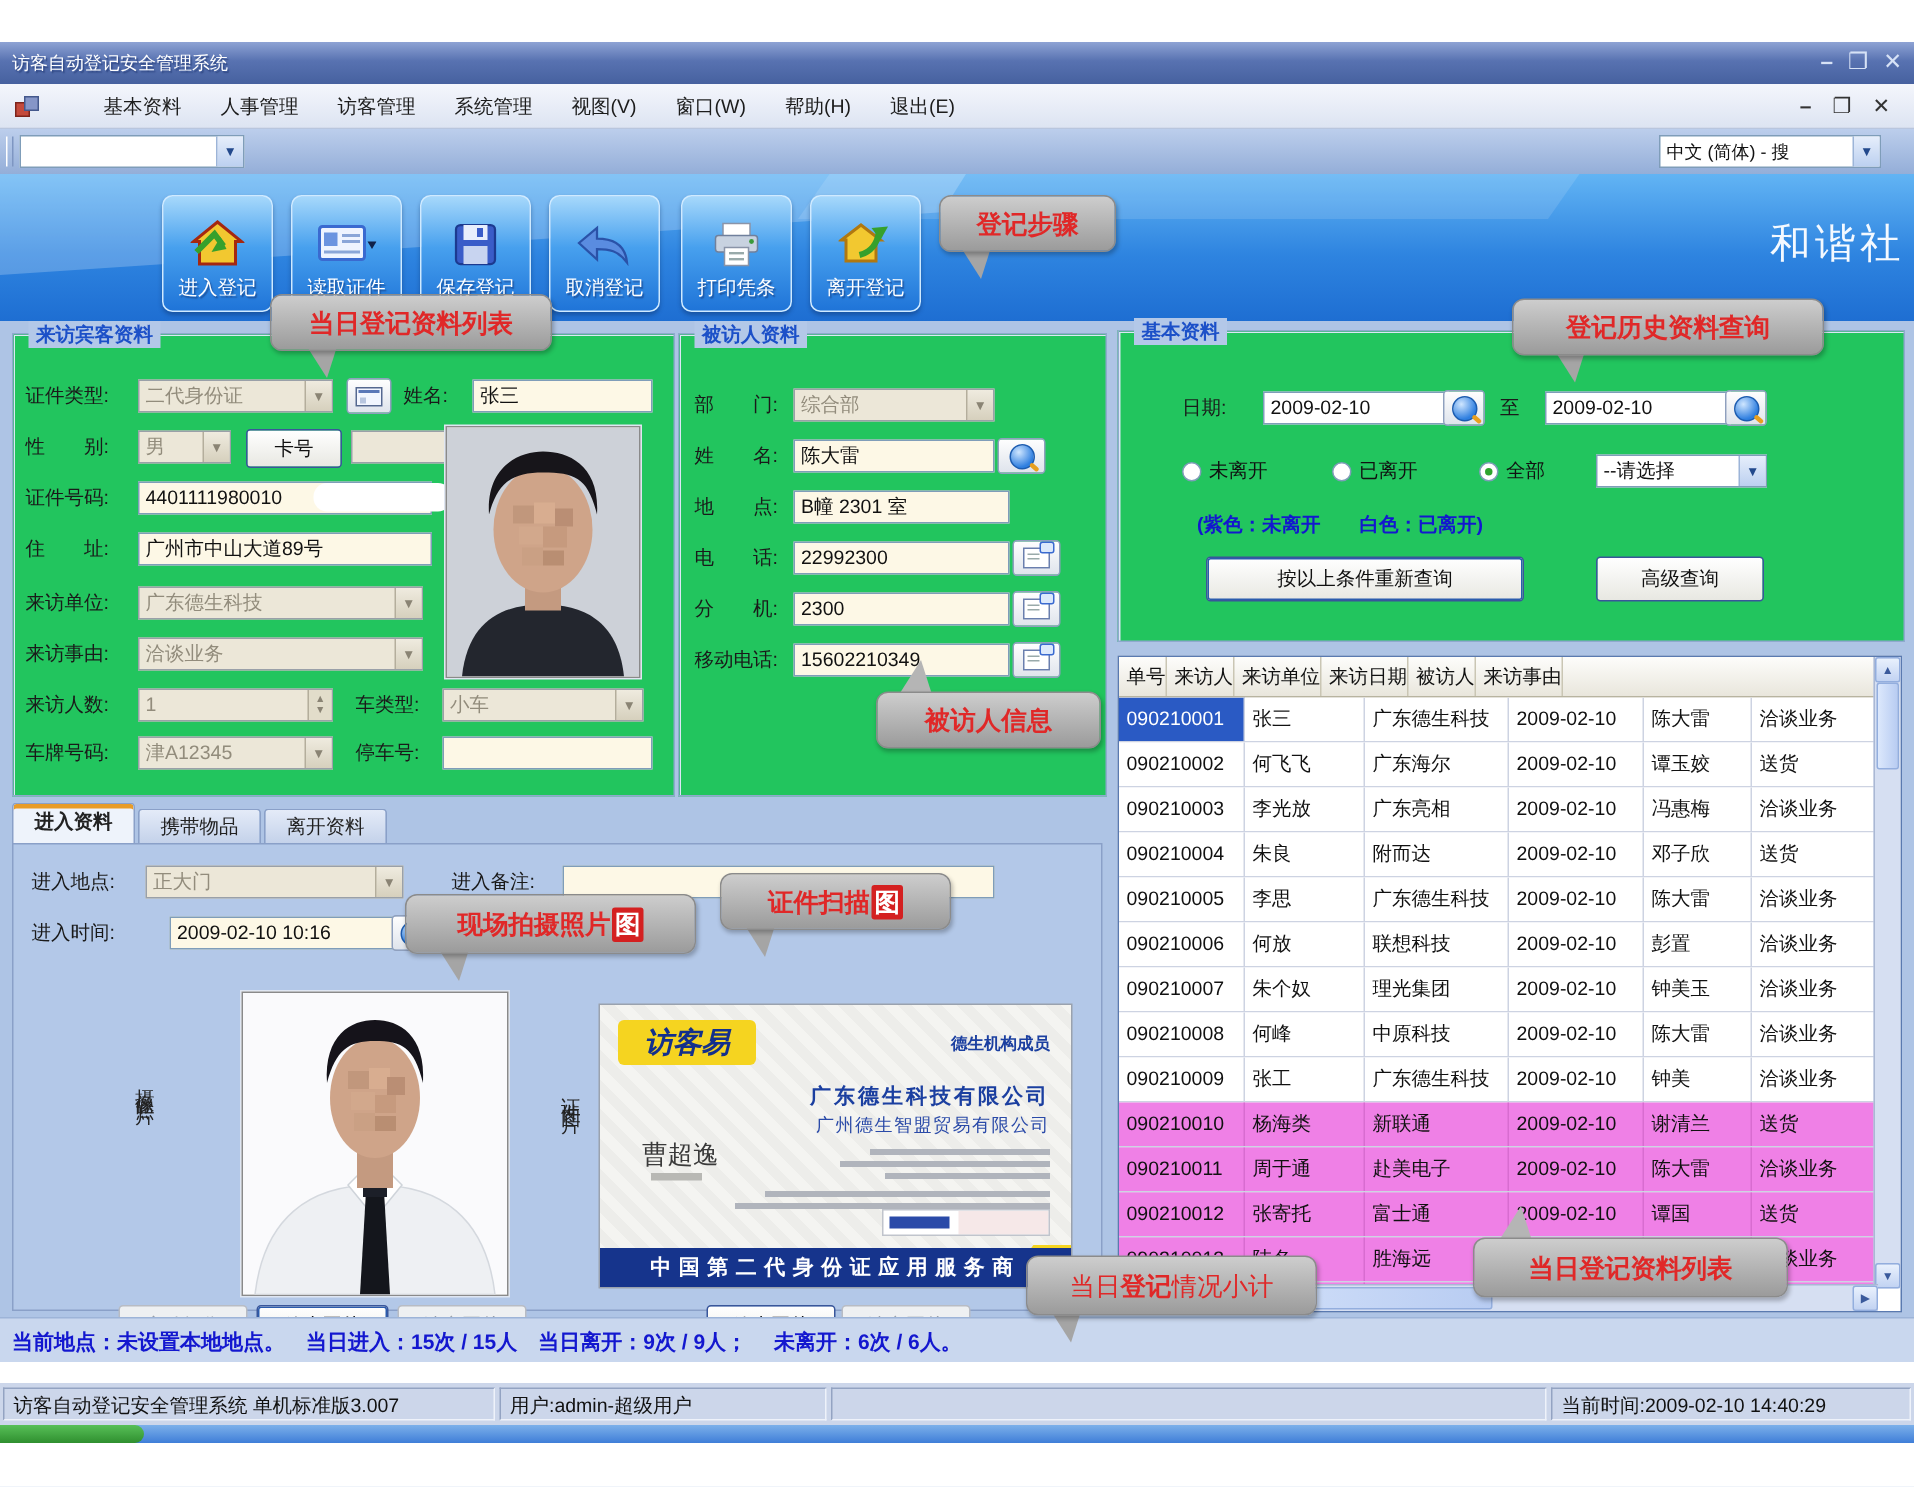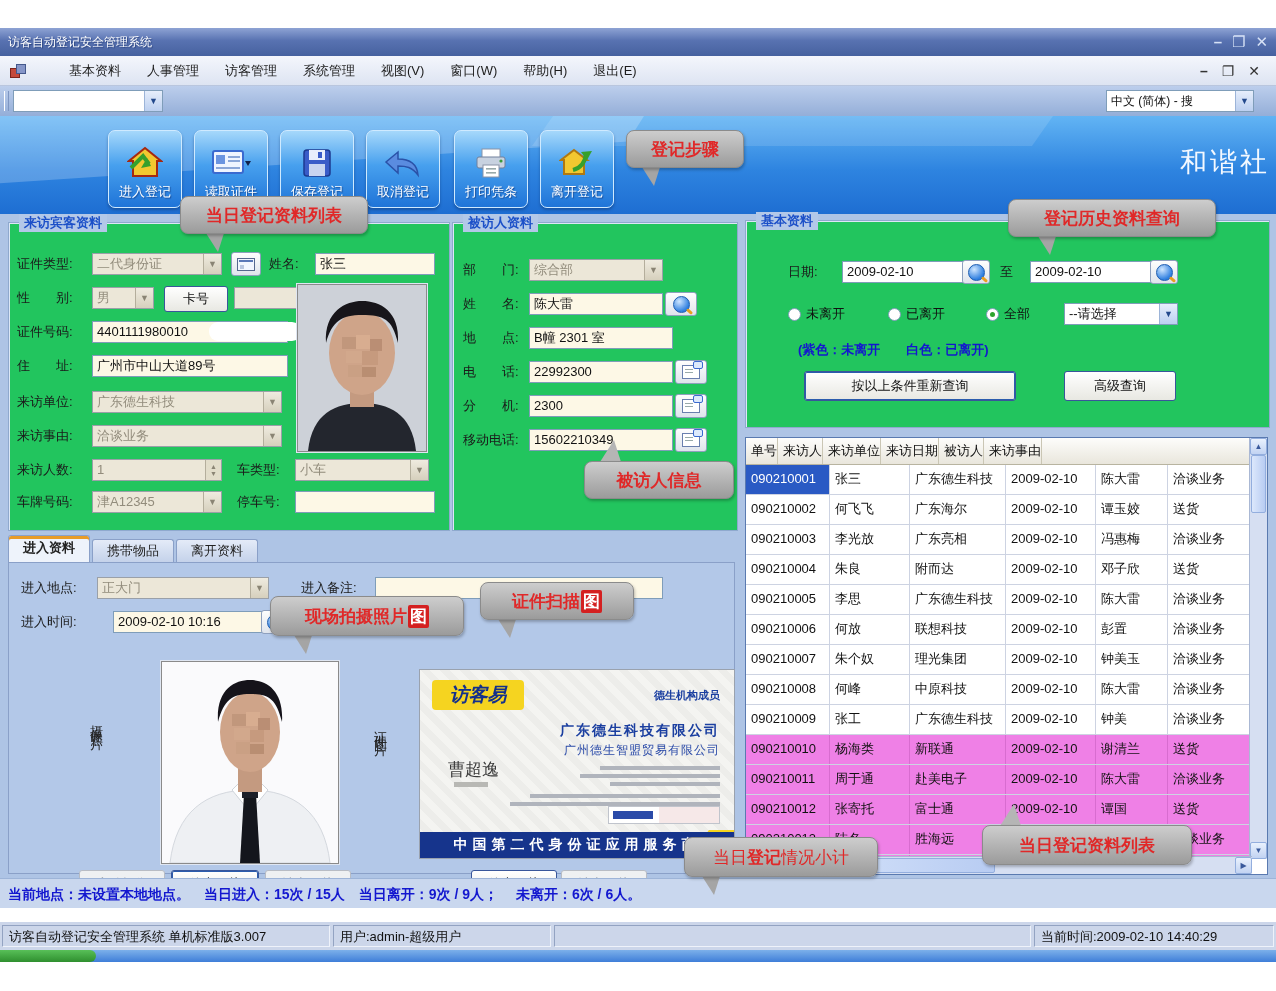--- a/index.html
+++ b/index.html
@@ -119,21 +119,21 @@
   .tab{height:22px;line-height:22px;padding:0 14px;background:linear-gradient(180deg,#e4ebf8,#c4d2ea);
     border:1px solid #8aa0c8;border-bottom:none;border-radius:3px 3px 0 0;color:#222;}
   .tab.active{height:26px;line-height:24px;background:#eef3fb;box-shadow:inset 0 3px 0 #e89c28;font-weight:bold;}
   .tabbody{position:absolute;left:0;top:26px;right:0;bottom:0;border:1px solid #8aa0c8;background:#b3c8e8;}
   .vcap{position:absolute;writing-mode:vertical-rl;letter-spacing:4px;color:#222;font-size:13px;}
   .photo-frame{position:absolute;background:#fff;border:1px solid #8a8a8a;box-shadow:0 0 0 1px #dfe6f2;}
 
   
   .bcard{position:absolute;background:
       repeating-linear-gradient(45deg,#f4f4f1 0 7px,#ededea 7px 14px);
-    border:1px solid #9aa2ae;overflow:hidden;margin-left:20px;}
+    border:1px solid #9aa2ae;overflow:hidden;}
   .bcard .logo{position:absolute;left:12px;top:10px;width:92px;height:30px;background:#f5d420;border-radius:4px;
     color:#13308c;font-weight:bold;font-size:19px;font-style:italic;display:flex;align-items:center;justify-content:center;}
   .bcard .member{position:absolute;right:14px;top:18px;color:#1b3fa0;font-weight:bold;font-size:11px;}
   .bcard .co1{position:absolute;right:14px;top:52px;color:#1b3fa0;font-weight:bold;font-size:14px;letter-spacing:2px;}
   .bcard .co2{position:absolute;right:14px;top:72px;color:#2a4aa8;font-size:12px;letter-spacing:1px;}
   .bcard .pname{position:absolute;left:28px;top:88px;color:#3a3a3a;font-size:17px;font-family:"Liberation Serif","DejaVu Serif",serif;}
   .bcard .ptitle{position:absolute;left:34px;top:112px;width:34px;height:5px;background:#b8b8b4;}
   .bcard .cline{position:absolute;right:14px;height:4px;background:#b0b4bc;}
   .bcard .hotline{position:absolute;right:14px;bottom:34px;width:110px;height:16px;background:#fff;
     border:1px solid #c0c4cc;box-shadow:inset -60px 0 0 #f6e8e8;}

